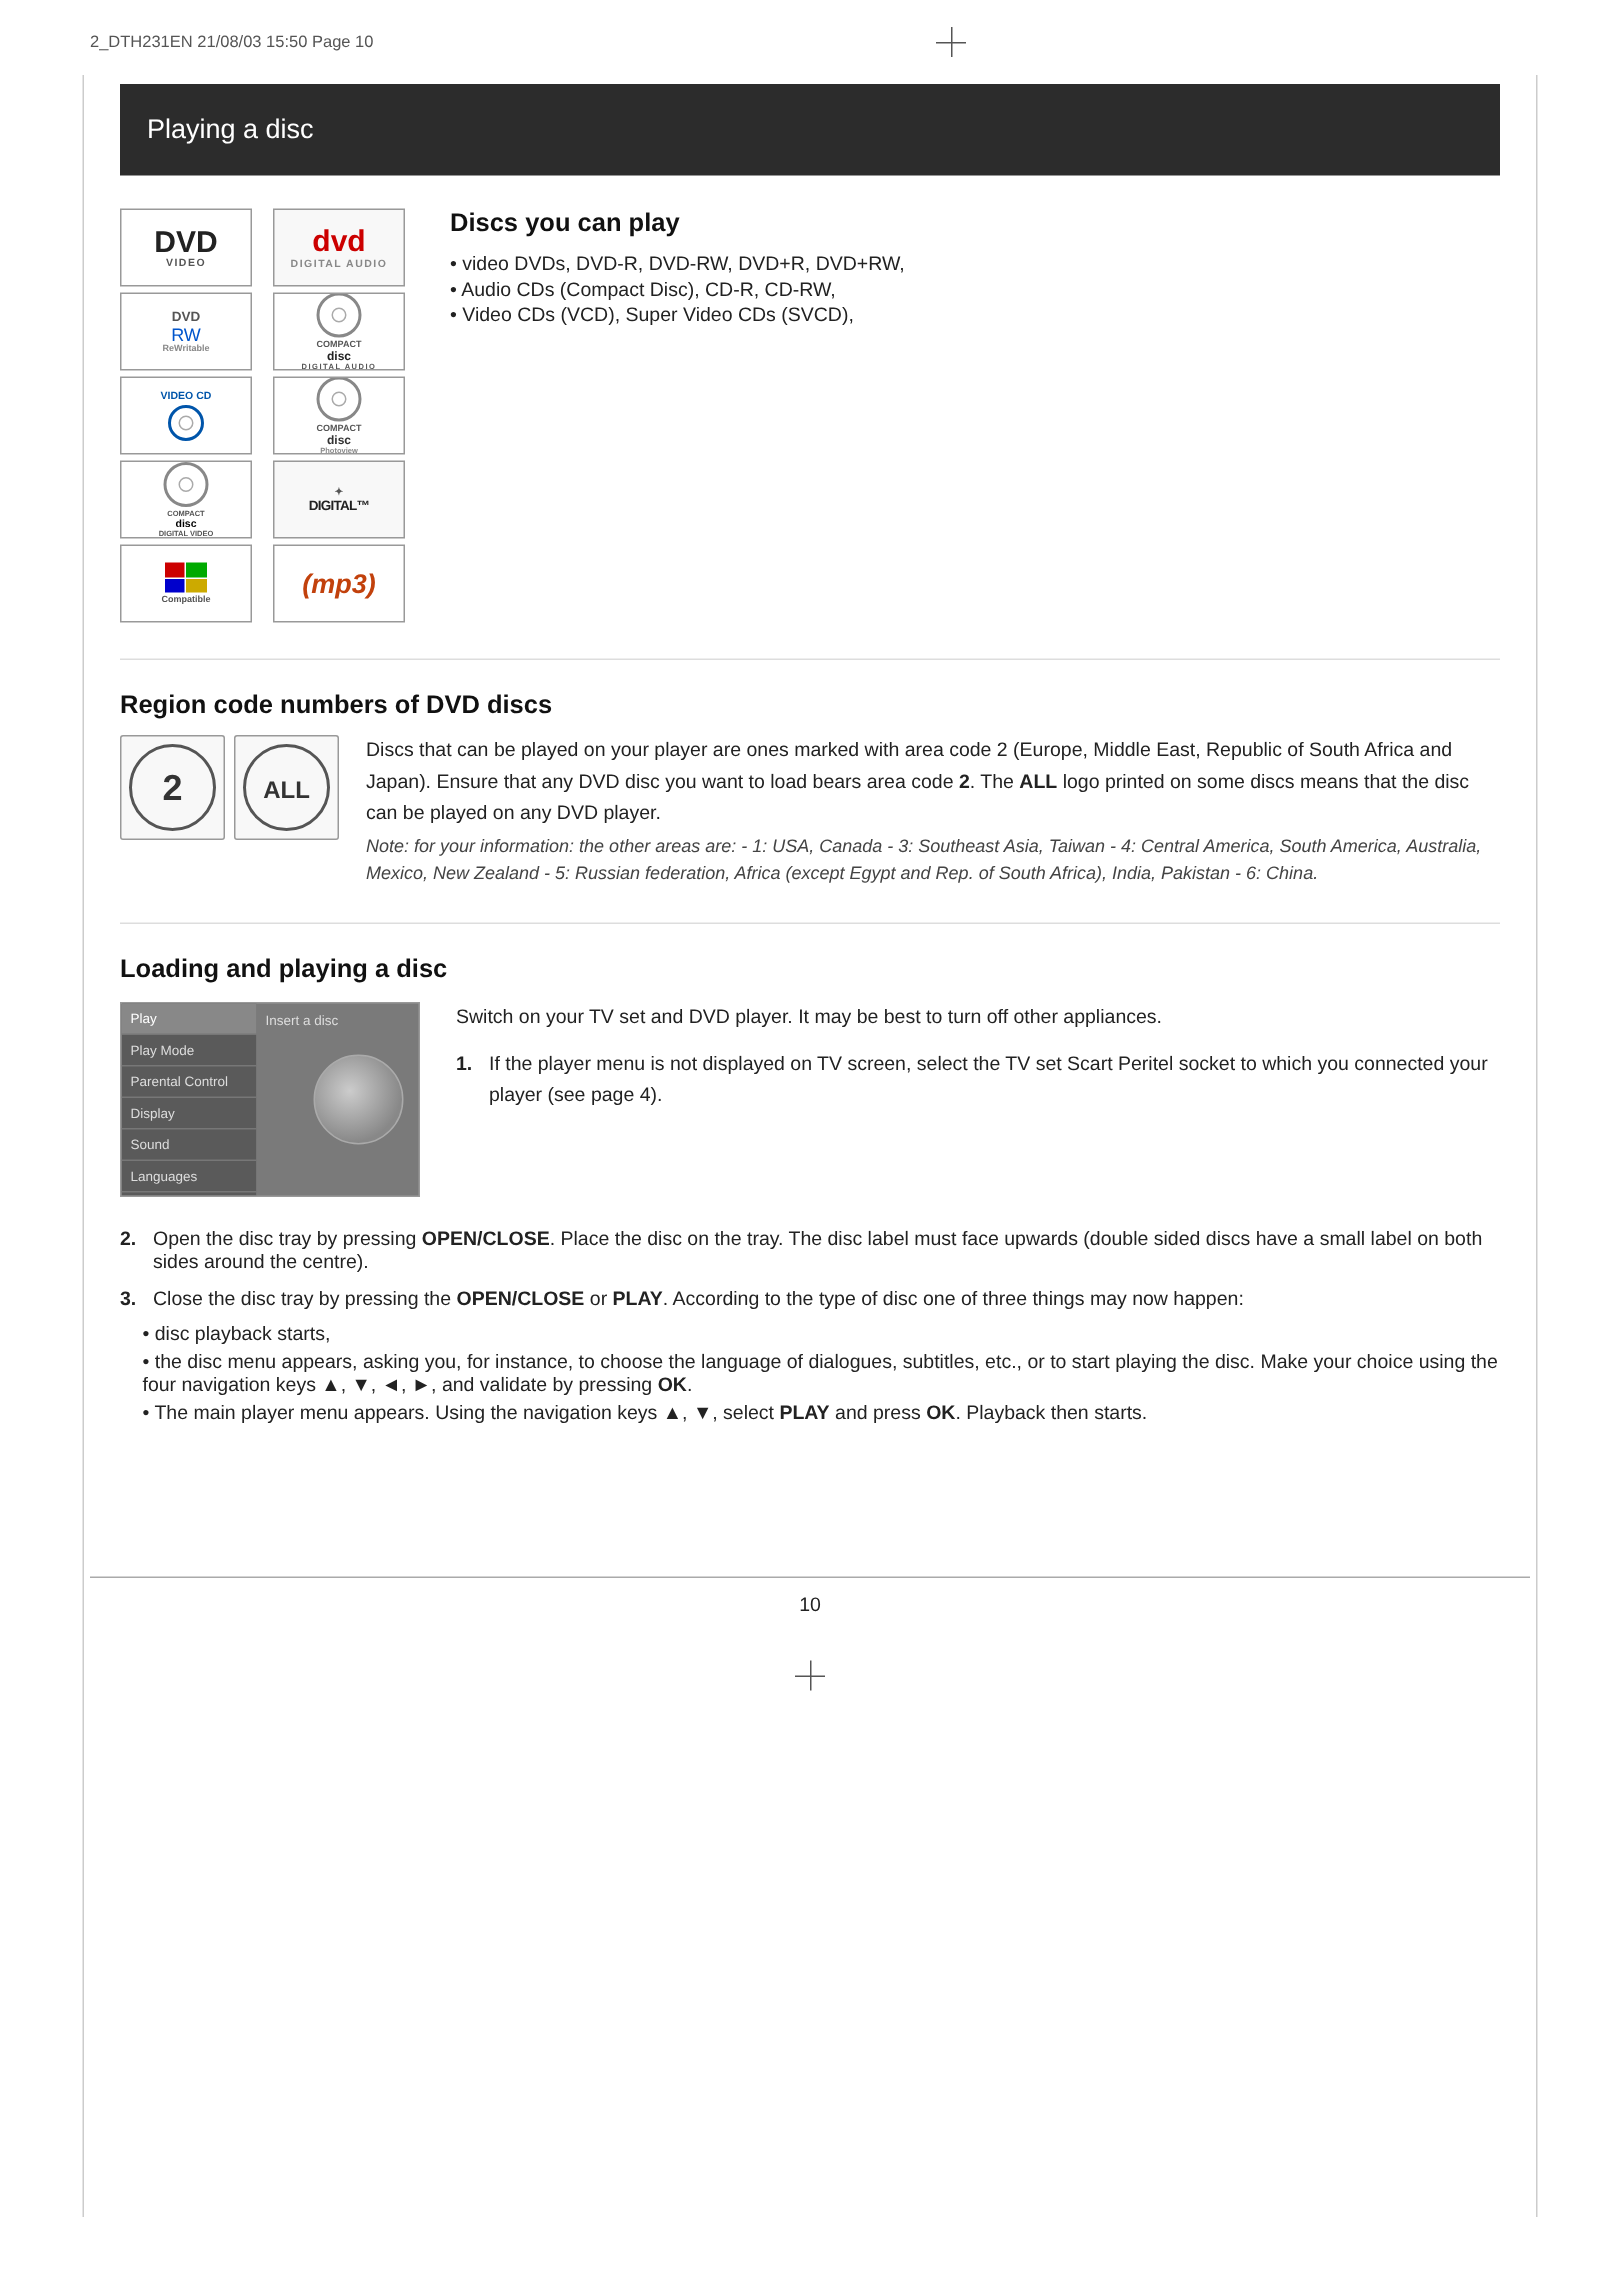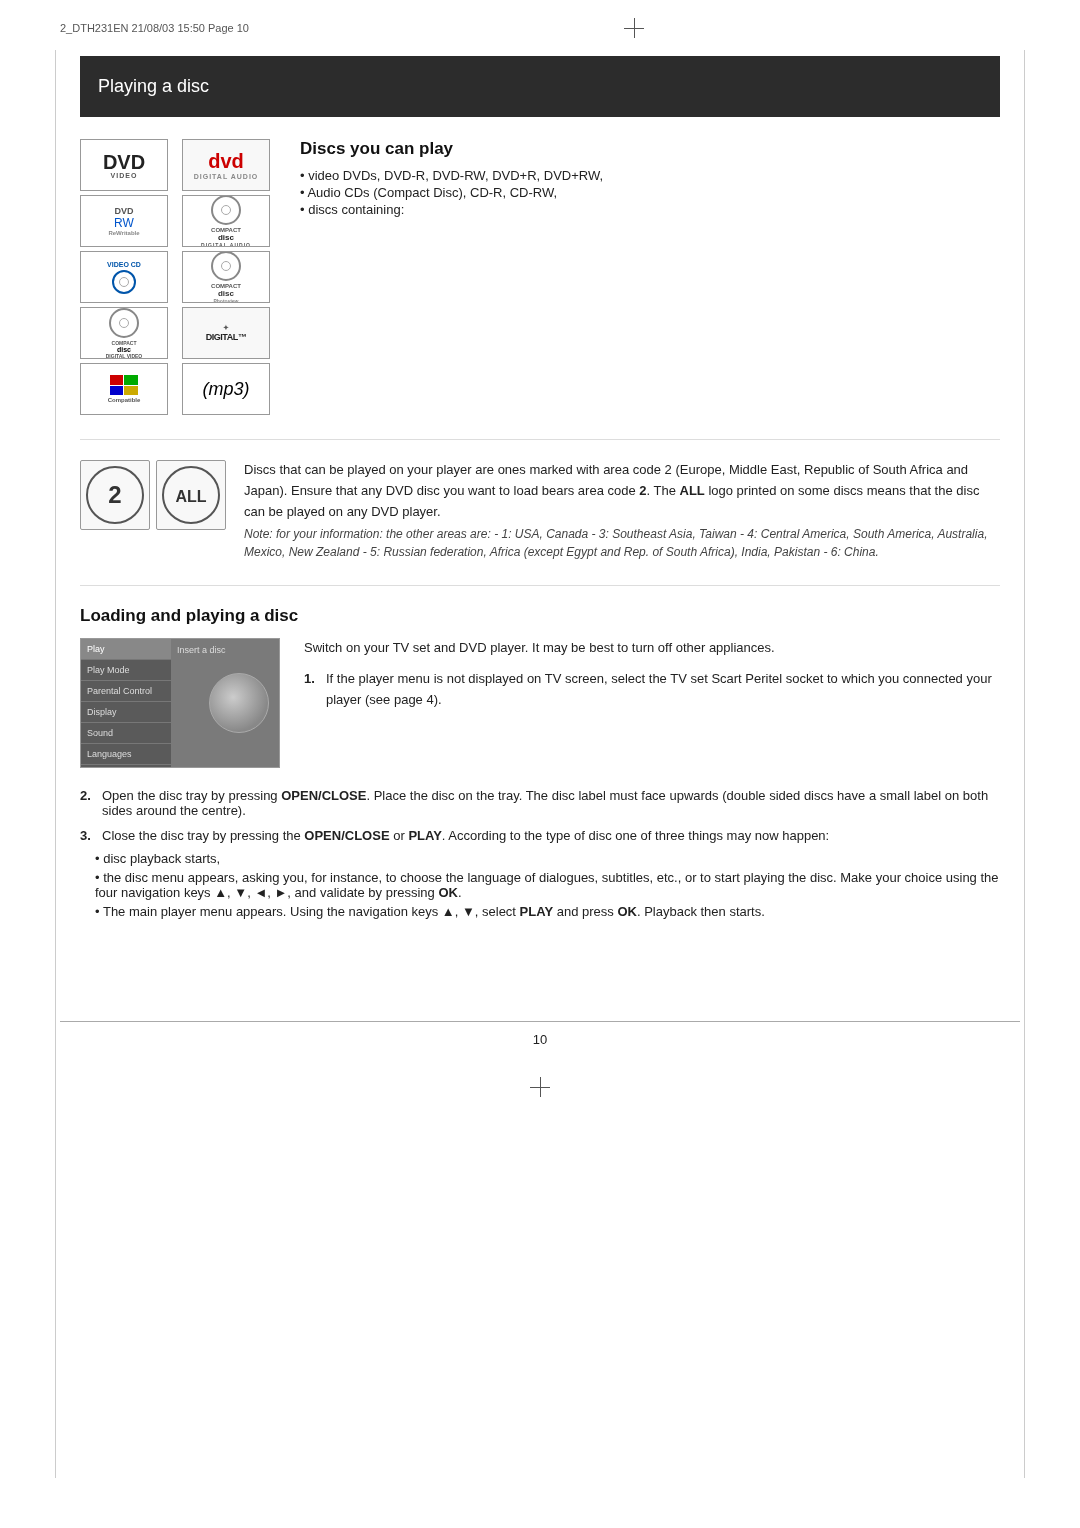--- a/index.html
+++ b/index.html
@@ -534,37 +534,38 @@
               <div style="background:#cc0000;"></div>
               <div style="background:#00aa00;"></div>
               <div style="background:#0000cc;"></div>
               <div style="background:#ccaa00;"></div>
             </div>
             <span style="font-size:6px;color:#555;margin-top:2px;">Compatible</span>
           </div>
         </div>
 
         <div class="logo-box logo-mp3">
-          <span style="font-style:italic;font-size:18px;font-weight:normal;color:#000000;">(mp3)</span>
+          <span style="font-style:italic;font-size:18px;font-weight:bold;color:#c2410c;">(mp3)</span>
         </div>
       </div>
 
       <div class="disc-info">
         <h2>Discs you can play</h2>
         <ul>
           <li>video DVDs, DVD-R, DVD-RW, DVD+R, DVD+RW,</li>
           <li>Audio CDs (Compact Disc), CD-R, CD-RW,</li>
-          <li>discs containing:</li>
+          <li>Video CDs (VCD), Super Video CDs (SVCD),</li>
         </ul>
       </div>
     </div>
 
     <hr class="section-divider">
 
     <div class="section-region">
+      <h2>Region code numbers of DVD discs</h2>
       <div class="region-content">
         <div class="region-logos">
 
           <div class="region-logo-box">
             <svg width="60" height="60" viewBox="0 0 60 60">
               <circle cx="30" cy="30" r="28" fill="none" stroke="#555" stroke-width="2"></circle>
               <text x="30" y="38" text-anchor="middle" font-size="24" font-weight="bold" fill="#333">2</text>
             </svg>
           </div>
 

